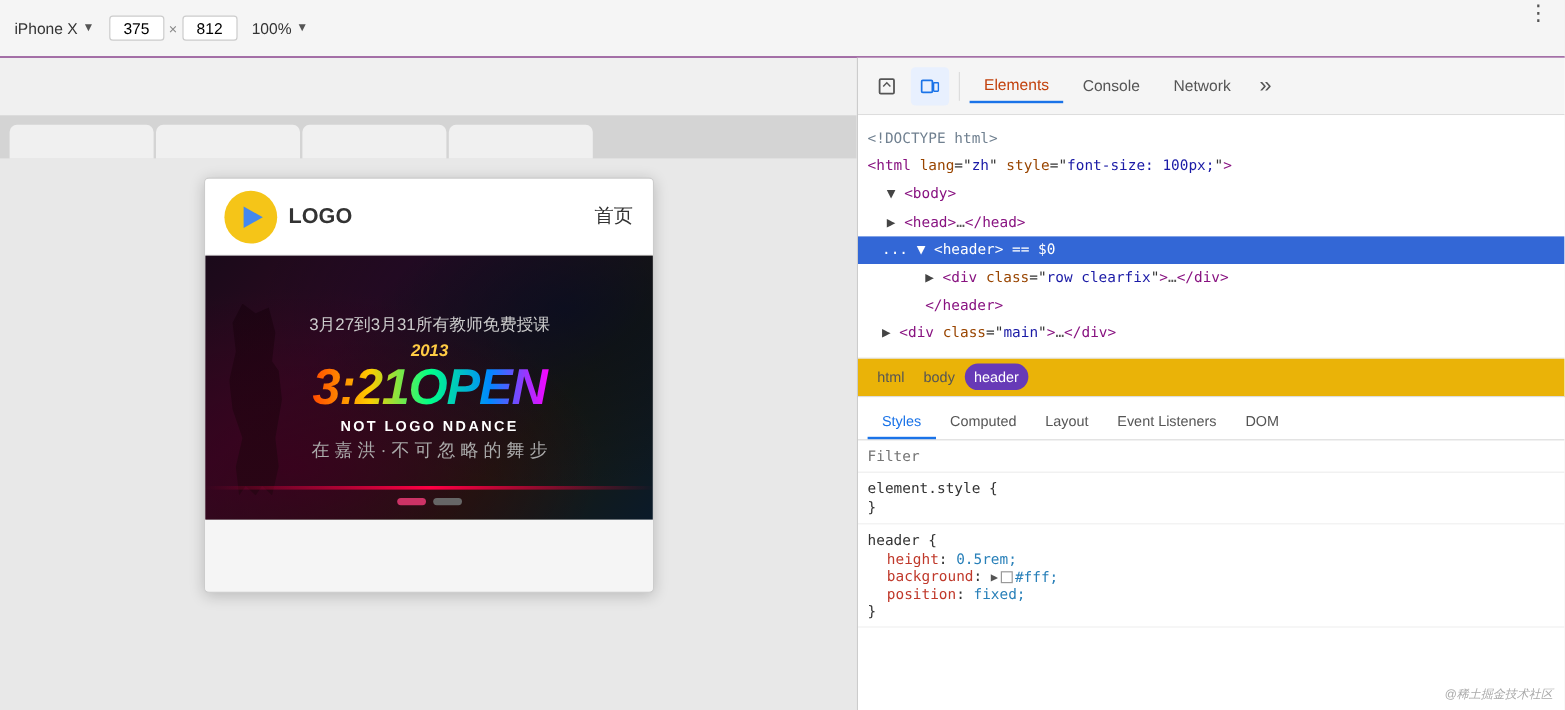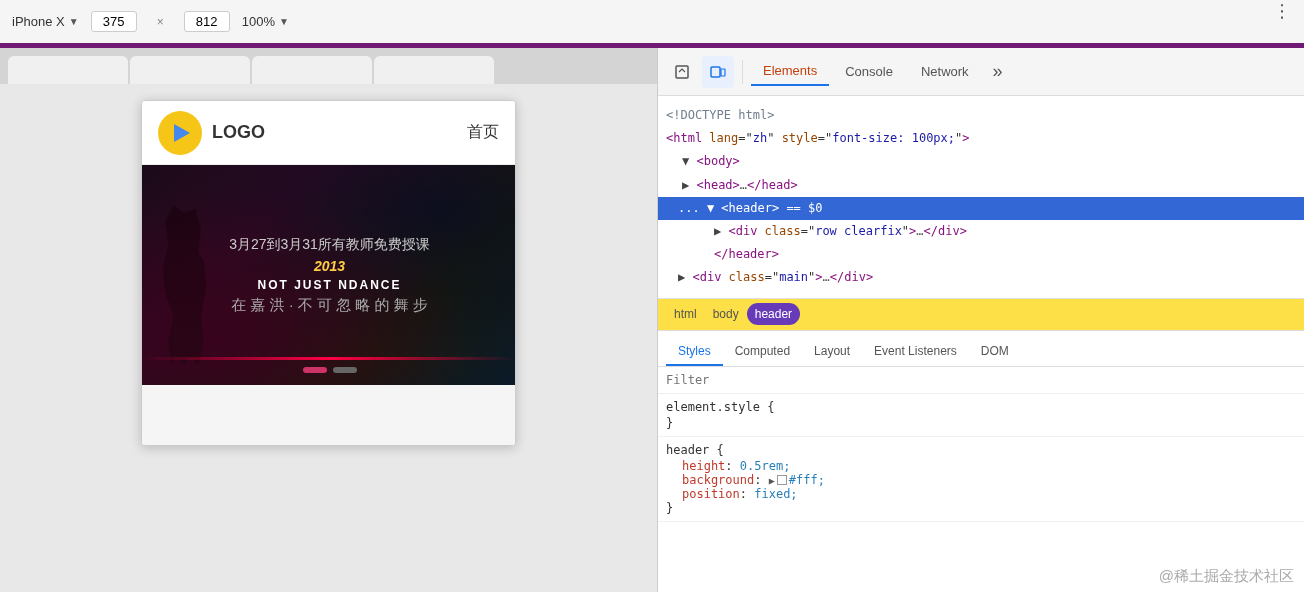--- a/index.html
+++ b/index.html
@@ -2,39 +2,39 @@
 <html><head>
   <meta charset="utf-8">
   <style>
     * { margin: 0; padding: 0; box-sizing: border-box; }
     body { font-family: -apple-system, BlinkMacSystemFont, 'Segoe UI', sans-serif; background: #f0f0f0; display: flex; flex-direction: column; height: 592px; overflow: hidden; }
 
     
     .top-toolbar {
       height: 48px;
       background: #f5f5f5;
-      border-bottom: 5px solid #701a75;
+      border-bottom: 1px solid #701a75;
       display: flex;
       padding: 0 12px;
       gap: 12px;
       flex-shrink: 0;
     }
     .device-selector {
       display: flex;
       align-items: center;
       gap: 4px;
       font-size: 13px;
       color: #333;
       cursor: pointer;
     }
     .chevron-down { font-size: 10px; color: #555; }
     .dimension-box {
       display: flex;
       align-items: center;
-      gap: 20px;
+      gap: 4px;
       font-size: 13px;
       color: #333;
     }
     .dim-input {
       width: 46px;
       text-align: center;
       border: 1px solid #ccc;
       border-radius: 3px;
       padding: 2px 4px;
       font-size: 13px;
@@ -60,26 +60,27 @@
 
     
     .main-layout {
       display: flex;
       flex: 1;
       overflow: hidden;
     }
 
     
     .browser-panel {
-      width: 657px;
+      width: 714px;
       background: #e8e8e8;
       display: flex;
       flex-direction: column;
       flex-shrink: 0;
       overflow: hidden;
+      margin-top: 48px;
     }
     .browser-tabs {
       height: 36px;
       background: #d4d4d4;
       display: flex;
       align-items: flex-end;
       padding: 0 8px;
       gap: 2px;
     }
     .browser-tab {
@@ -290,21 +291,21 @@
     .dom-equals { color: #333; }
     .dom-special { color: #444; }
     .dom-indent-1 { padding-left: 24px; }
     .dom-indent-2 { padding-left: 20px; }
     .dom-indent-3 { padding-left: 56px; }
     .dom-dots { color: #555; }
 
     
     .breadcrumbs {
       height: 32px;
-      background: #fde047;
+      background: #eab308;
       border-bottom: 1px solid #ddd;
       display: flex;
       align-items: center;
       padding: 0 8px;
       gap: 0;
       font-size: 12px;
     }
     .breadcrumb-item {
       padding: 4px 8px;
       border-radius: 3px;
@@ -431,21 +432,22 @@
             <div style="width:55px;height:160px;background:linear-gradient(to top, rgba(40,5,20,0.9) 0%, rgba(20,0,10,0.5) 100%);clip-path:polygon(30% 0%, 50% 5%, 70% 2%, 80% 15%, 75% 30%, 85% 35%, 90% 50%, 80% 70%, 85% 85%, 75% 100%, 60% 95%, 50% 100%, 35% 95%, 25% 100%, 20% 85%, 30% 70%, 15% 55%, 10% 40%, 20% 25%, 15% 10%);"></div>
           </div>
 
           <div style="position:absolute;bottom:25px;left:0;right:0;height:3px;background:linear-gradient(90deg,transparent,#ff0044,transparent);z-index:2;"></div>
 
           <div class="banner-content">
             <div class="banner-date">3月27到3月31所有教师免费授课</div>
             <div style="display:flex;align-items:center;justify-content:center;gap:2px;margin-bottom:2px;">
               <span style="font-size:14px;color:#ffcc44;font-weight:900;font-style:italic;">2013</span>
             </div>
-            <div class="banner-subtitle">NOT JUST NDANCE</div>
+            <div class="banner-title">3:21OPEN</div>
+            <div class="banner-subtitle">NOT LOGO NDANCE</div>
             <div class="banner-sub2">在 嘉 洪 · 不 可 忽 略 的 舞 步</div>
           </div>
 
           <div class="banner-dots">
             <div class="banner-dot"></div>
             <div class="banner-dot inactive"></div>
           </div>
         </div>
 
         <div class="phone-gray-section"></div>
@@ -565,16 +567,16 @@
               <span style="color:#2980b9;">#fff;</span>
             </span>
           </div>
           <div class="css-prop">
             <span style="color:#c0392b;">position</span><span class="css-colon">: </span><span style="color:#2980b9;">fixed;</span>
           </div>
           <div class="css-brace">}</div>
         </div>
       </div>
 
-      <div style="position:absolute;bottom:6px;right:10px;font-size:15px;color:#aaa;">@稀土掘金技术社区</div>
+      <div style="position:absolute;bottom:6px;right:10px;font-size:10px;color:#aaa;font-style:italic;">@稀土掘金技术社区</div>
     </div>
   </div>
 </div>
 
 </body></html>

